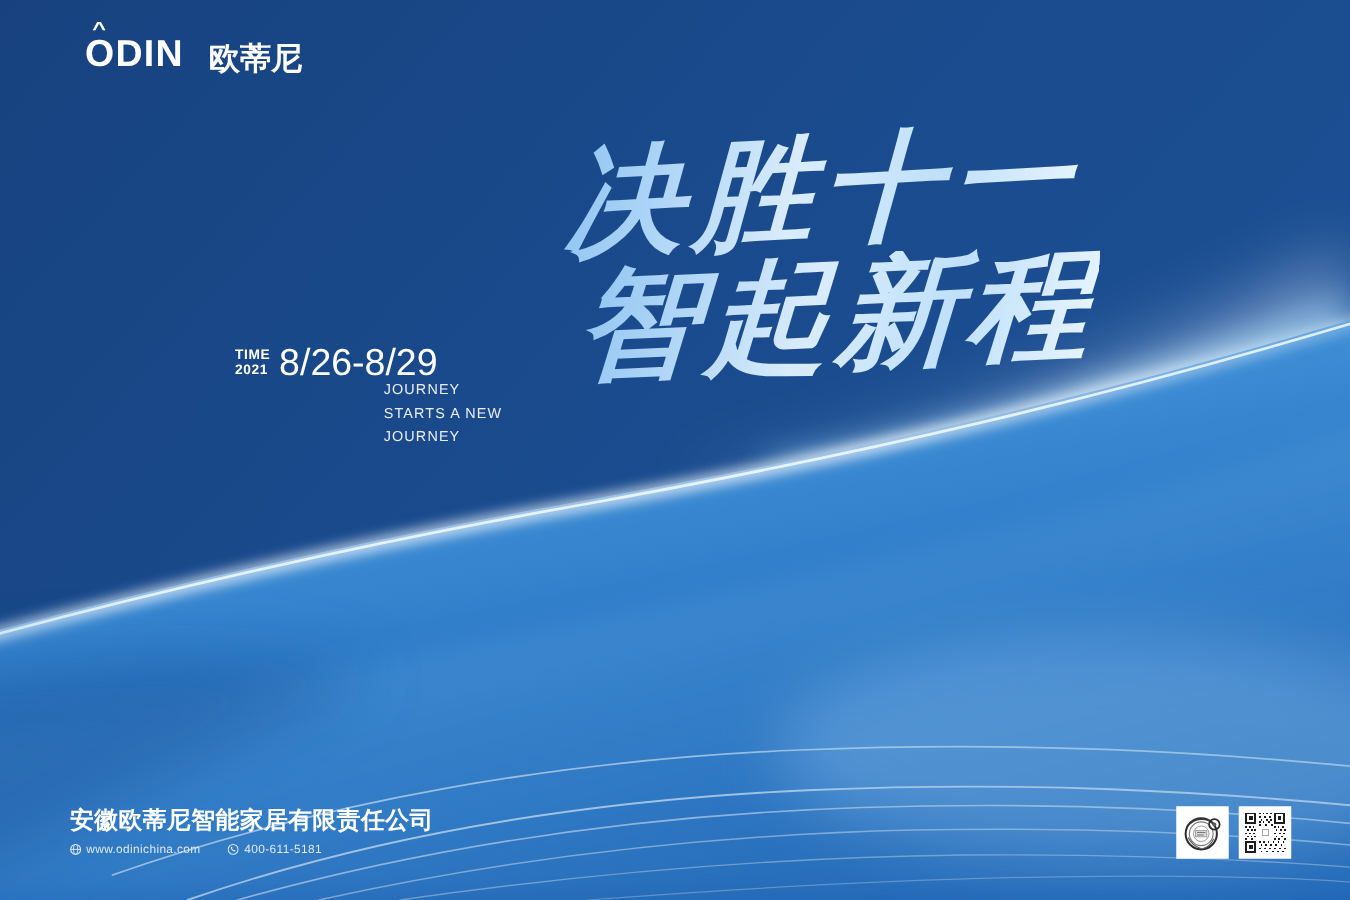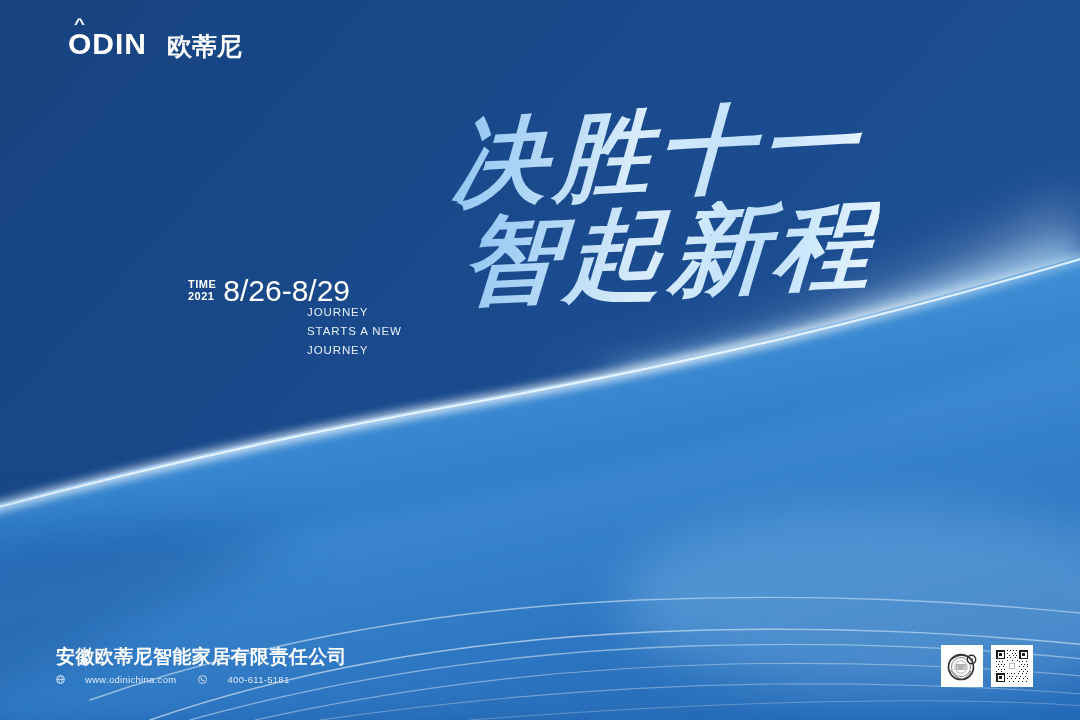--- a/index.html
+++ b/index.html
@@ -94,21 +94,21 @@
   .footer { position:absolute; left:56px; top:645px; }
   .footer-company {
     color:#ffffff; font-weight:bold; font-size:19px; letter-spacing:0.4px;
     font-family:"DejaVu Sans","Liberation Sans",sans-serif;
     line-height:1.2;
   }
   .footer-contact {
     display:flex; align-items:center; gap:22px;
     margin-top:6px; color:#dfeaf6; font-size:9.5px; letter-spacing:0.3px;
   }
-  .fc-item { display:flex; align-items:center; gap:20px; }
+  .fc-item { display:flex; align-items:center; gap:4px; }
   .fc-icon { width:9px; height:9px; display:block; flex:0 0 auto; }
 
   
   .badges {
     position:absolute; left:941px; top:645px;
     display:flex; gap:8px;
   }
   .badge {
     width:42px; height:42px; background:#ffffff;
     display:flex; align-items:center; justify-content:center;

